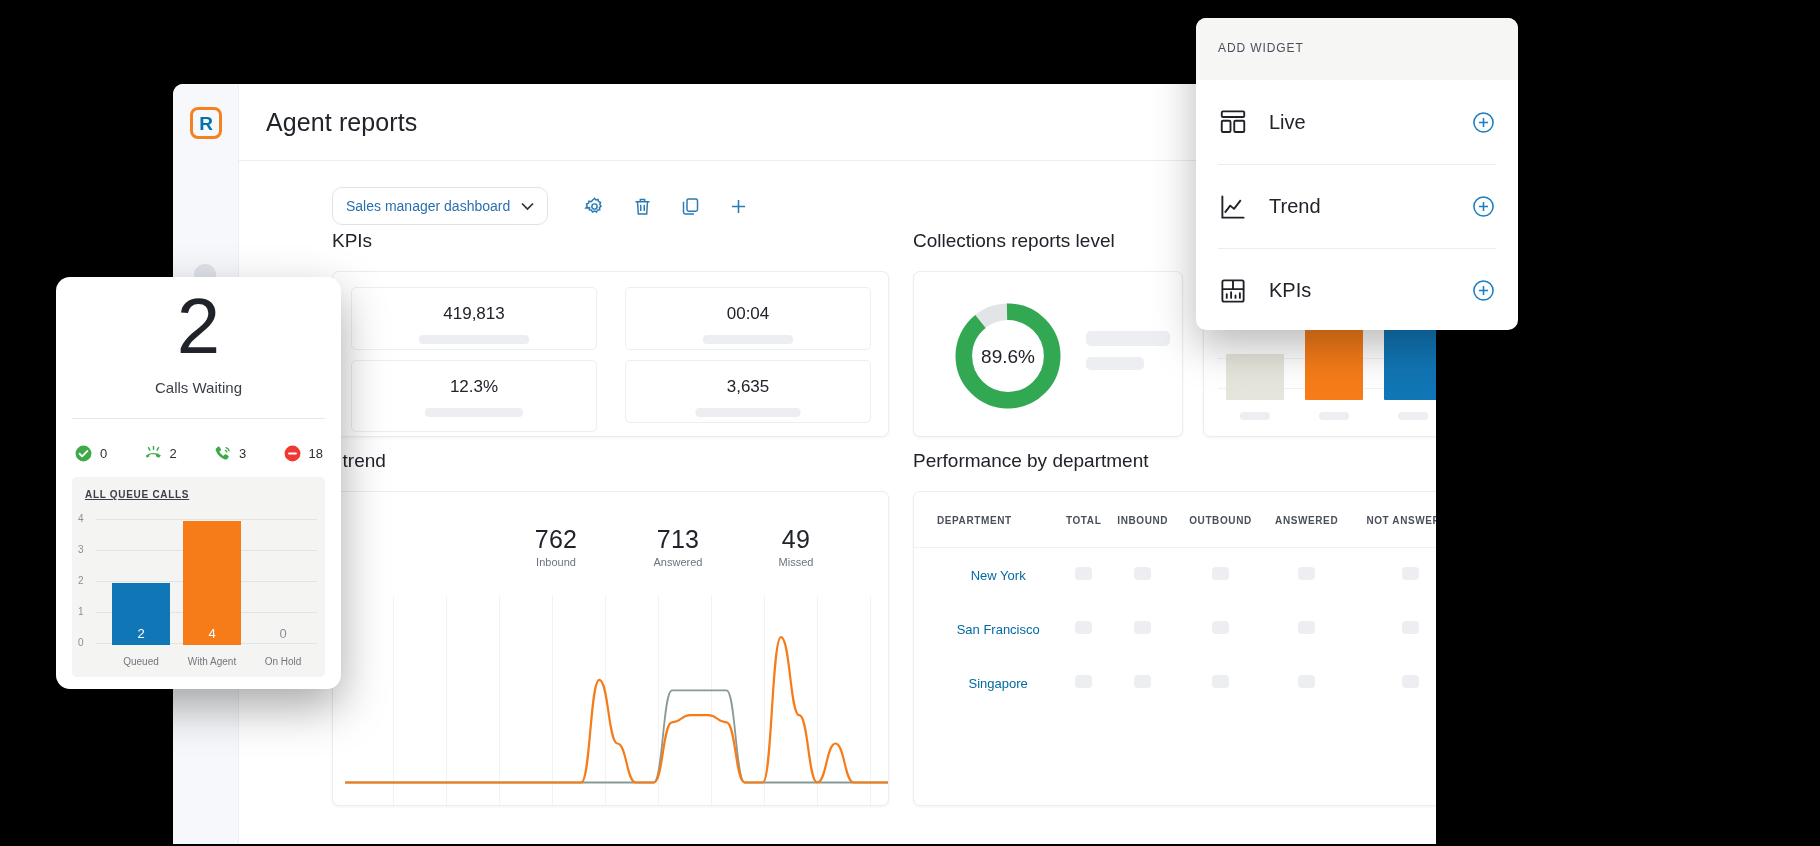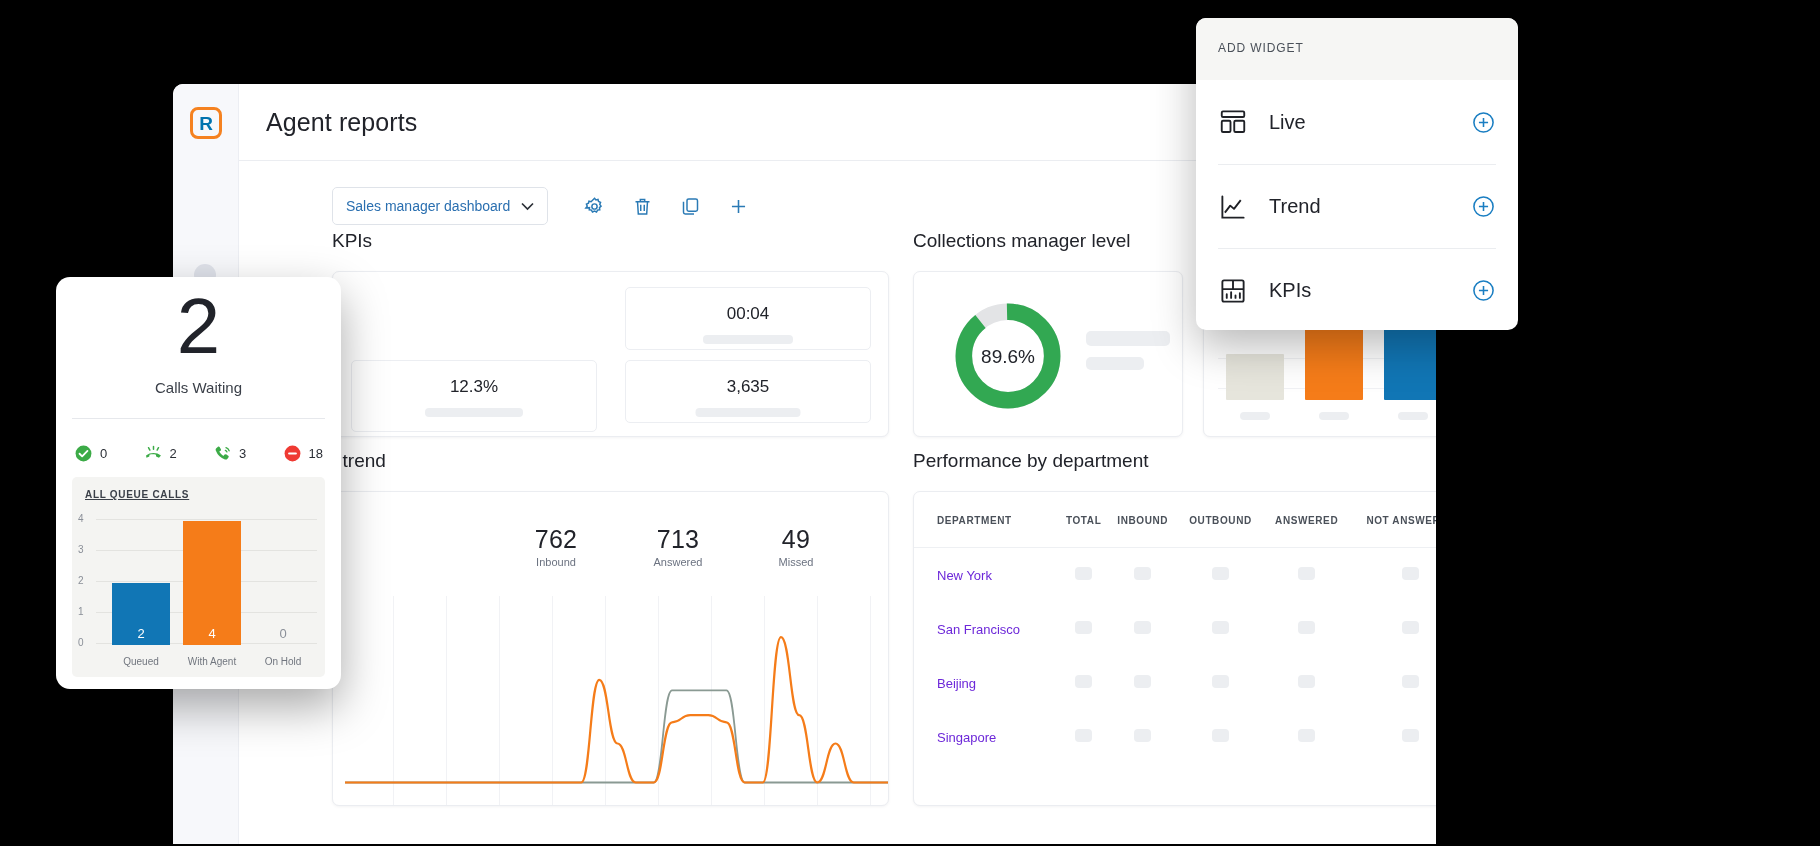--- a/index.html
+++ b/index.html
@@ -50,21 +50,21 @@
   #page-title {
     position: absolute; left: 93px; top: 24px;
     font-size: 25px; color: #21232a; font-weight: 400; letter-spacing: .1px;
   }
 
   
   #toolbar { position: absolute; left: 159px; top: 103px; display: flex; align-items: center; gap: 0; }
   #dashboard-select {
     display: flex; align-items: center; justify-content: space-between;
     width: 216px; height: 38px; padding: 0 13px;
-    border: 1px solid #dfe3e9; border-radius: 5px; background: #fff;
+    border: 1px solid #dfe3e9; border-radius: 10px; background: #fff;
     color: #2a6fb0; font-size: 14px; cursor: pointer;
   }
   .tool-btn {
     width: 40px; height: 38px; margin-left: 8px;
     display: flex; align-items: center; justify-content: center;
     cursor: pointer; background: transparent; border: none;
   }
   .tool-btn svg { width: 21px; height: 21px; }
   .tool-btn.first { margin-left: 26px; }
 
@@ -117,21 +117,21 @@
   
   #dept-card { left: 740px; top: 407px; width: 560px; height: 315px; }
   #dept-table { width: 100%; border-collapse: collapse; }
   #dept-table th {
     font-size: 10px; color: #4a5059; letter-spacing: .6px;
     font-weight: 700; text-align: center; padding: 23px 0 21px;
     border-bottom: 1px solid #eef0f3;
   }
   #dept-table th.first { text-align: left; padding-left: 23px; }
   #dept-table td { padding: 18px 0; text-align: center; }
-  #dept-table td.first { text-align: left; padding-left: 23px; font-size: 13px; color: #6d28d9; }
+  #dept-table td.first { text-align: center; padding-left: 23px; font-size: 13px; color: #0369a1; }
   .cell-skel { display:inline-block; width: 17px; height: 13px; background: #eceef1; border-radius: 4px; }
 
   
   #calls-card {
     position: absolute; left: 56px; top: 277px; width: 285px; height: 412px;
     background: #fff; border-radius: 14px;
     box-shadow: 0 18px 46px rgba(0,0,0,.34);
     overflow: hidden;
   }
   #cw-number { position: absolute; left: 0; right: 0; top: 10px; text-align: center;
@@ -231,26 +231,30 @@
         </svg>
       </div>
       <div class="tool-btn">
         <svg viewBox="0 0 24 24" fill="none" stroke="#2a7ab5" stroke-width="1.8">
           <path d="M12 4.5v15M4.5 12h15"></path>
         </svg>
       </div>
     </div>
 
     <div class="sec-title" style="left:159px; top:146px;">KPIs</div>
-    <div class="sec-title" style="left:740px; top:146px;">Collections manager level</div>
+    <div class="sec-title" style="left:740px; top:146px;">Collections reports level</div>
     <div class="sec-title" style="left:1030px; top:146px;">All queues</div>
     <div class="sec-title" style="left:159px; top:366px;">t trend</div>
     <div class="sec-title" style="left:740px; top:366px;">Performance by department</div>
 
     <div class="card" id="kpi-card">
+      <div class="kpi-tile" style="left:18px;  top:15px;  width:246px; height:63px;">
+        <div class="kpi-val">419,813</div>
+        <div class="kpi-bar" style="width:110px;"></div>
+      </div>
       <div class="kpi-tile" style="left:292px; top:15px;  width:246px; height:63px;">
         <div class="kpi-val">00:04</div>
         <div class="kpi-bar" style="width:90px;"></div>
       </div>
       <div class="kpi-tile" style="left:18px;  top:88px;  width:246px; height:72px;">
         <div class="kpi-val">12.3%</div>
         <div class="kpi-bar" style="width:98px;"></div>
       </div>
       <div class="kpi-tile" style="left:292px; top:88px;  width:246px; height:63px;">
         <div class="kpi-val">3,635</div>
@@ -337,28 +341,20 @@
           </tr>
           <tr>
             <td class="first">San Francisco</td>
             <td><span class="cell-skel"></span></td>
             <td><span class="cell-skel"></span></td>
             <td><span class="cell-skel"></span></td>
             <td><span class="cell-skel"></span></td>
             <td><span class="cell-skel"></span></td>
           </tr>
           <tr>
-            <td class="first">Beijing</td>
-            <td><span class="cell-skel"></span></td>
-            <td><span class="cell-skel"></span></td>
-            <td><span class="cell-skel"></span></td>
-            <td><span class="cell-skel"></span></td>
-            <td><span class="cell-skel"></span></td>
-          </tr>
-          <tr>
             <td class="first">Singapore</td>
             <td><span class="cell-skel"></span></td>
             <td><span class="cell-skel"></span></td>
             <td><span class="cell-skel"></span></td>
             <td><span class="cell-skel"></span></td>
             <td><span class="cell-skel"></span></td>
           </tr>
         </tbody>
       </table>
     </div>

